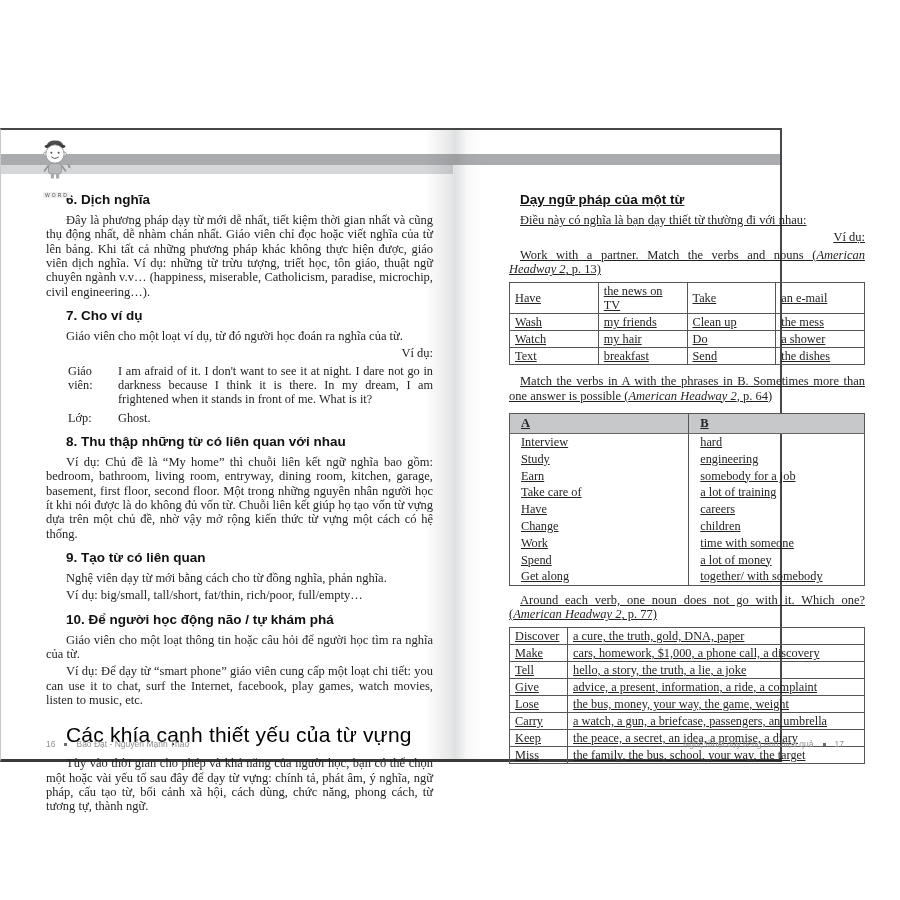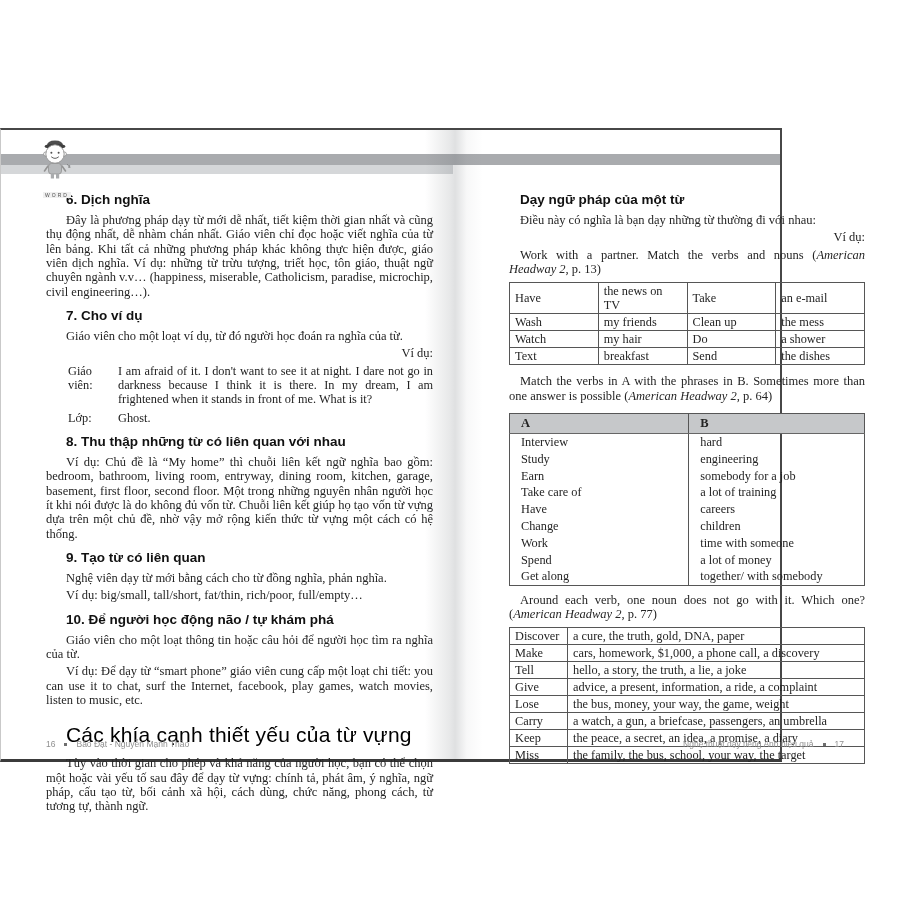--- a/index.html
+++ b/index.html
@@ -25,21 +25,21 @@
   .mascot { position: absolute; left: 33px; top: 7px; width: 46px; height: 56px; z-index: 5; text-align: center; }
   .mascot svg { display: block; }
   .mascot-label {
     font-family: "Liberation Sans", sans-serif; font-size: 5px; letter-spacing: 2px;
     color: #4e4e4e; background: #f0f0f0; display: inline-block; padding: 0 2px; margin-top: -1px;
   }
 
   
   .page { position: absolute; top: 0; height: 634px; padding-top: 62px; }
   .page-left  { left: 0;   width: 455px; padding-left: 45px; padding-right: 23px; }
-  .page-right { left: 455px; width: 442px; padding-left: 53px; padding-right: 33px; }
+  .page-right { left: 455px; width: 442px; padding-left: 53px; padding-right: 33px; text-decoration: underline; }
 
   .spine {
     position: absolute; left: 424px; top: 0; width: 58px; height: 100%; z-index: 4; pointer-events: none;
     background: linear-gradient(90deg, rgba(110,115,120,0) 0%, rgba(110,115,120,0.16) 42%,
                 rgba(110,115,120,0.22) 52%, rgba(110,115,120,0.05) 72%, rgba(110,115,120,0) 100%);
   }
 
   
   .sec-heading {
     font-family: "Liberation Sans", sans-serif; font-weight: bold; font-size: 13.5px;
@@ -159,21 +159,21 @@
       <div class="footer footer-left">
         <span>16</span>
         <span class="sq"></span>
         <span>Bảo Đạt - Nguyễn Mạnh Thảo</span>
       </div>
     </div>
 
     <div class="page page-right">
 
       <div class="sec-heading first">Dạy ngữ pháp của một từ</div>
-      <p class="para">Điều này có nghĩa là bạn dạy những từ thường đi với nhau:</p>
+      <p class="para">Điều này có nghĩa là bạn dạy thiết từ thường đi với nhau:</p>
       <p class="para no-just">Ví dụ:</p>
 
       <p class="caption"><span>Work with a partner. Match the verbs and nouns (</span><i>American Headway 2</i><span>, p. 13)</span></p>
 
       <table class="tbl-grid tbl-verbs">
         <tbody>
             <tr>
               <td>Have</td>
               <td>the news on TV</td>
               <td>Take</td>

